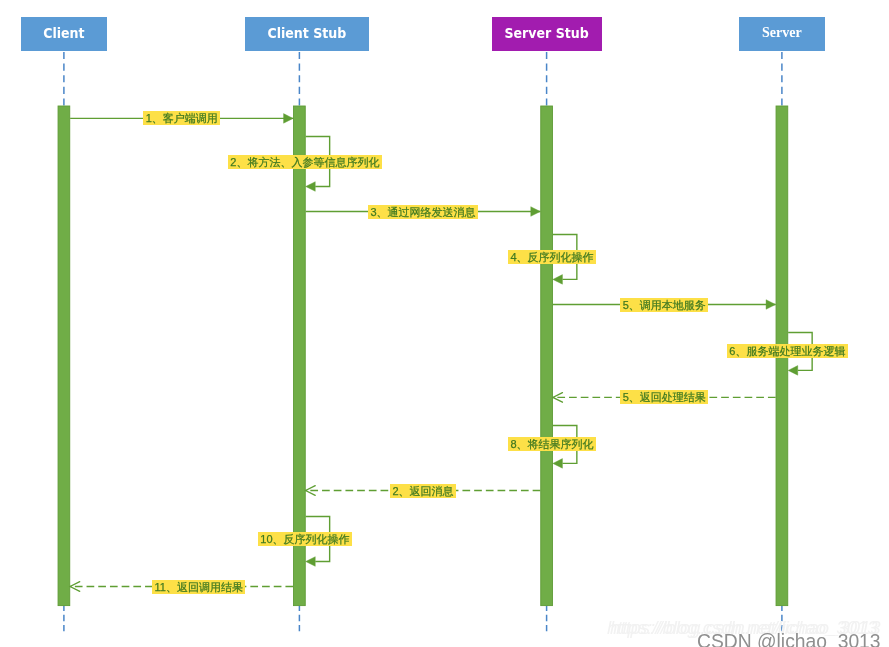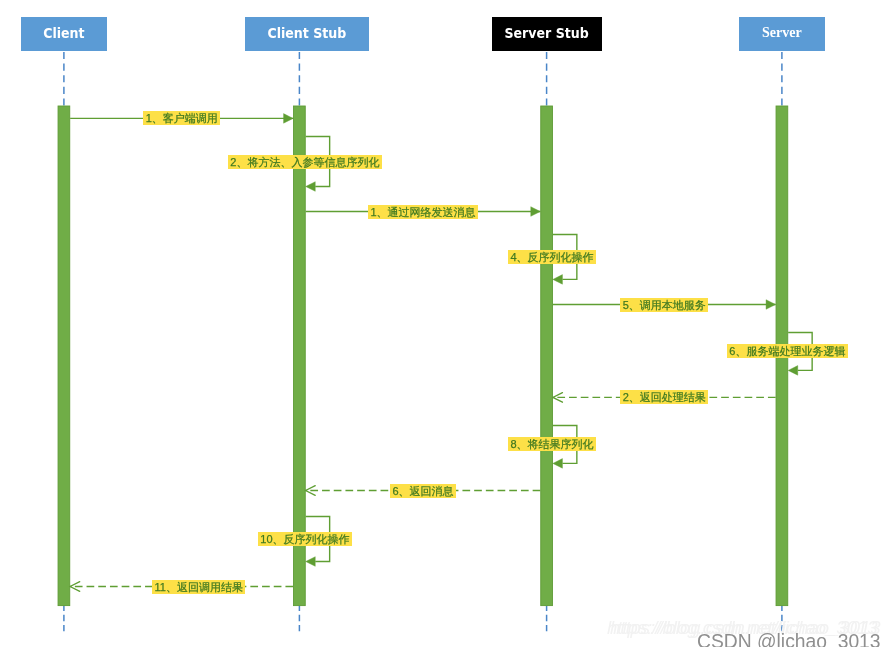--- a/index.html
+++ b/index.html
@@ -107,34 +107,34 @@
       <line stroke="#5F9E33" stroke-width="1.4" fill="none" stroke-dasharray="7.7 4" x1="293.15" y1="586.5" x2="70.15" y2="586.5"></line>
       <path d="M 79.75 581.7 L 70.15 586.5 L 79.75 591.3" fill="none" stroke="#5F9E33" stroke-width="1.3" stroke-linecap="round"></path>
     </svg>
 
   <div class="actor-box" id="actor-0" style="left: 20.9px; top: 17px; width: 86px; height: 33.5px; background: rgb(91, 155, 213); color: rgb(255, 255, 255);">
     <span>Client</span>
   </div>
   <div class="actor-box" id="actor-1" style="left: 244.9px; top: 17px; width: 124px; height: 33.5px; background: rgb(91, 155, 213); color: rgb(255, 255, 255);">
     <span>Client Stub</span>
   </div>
-  <div class="actor-box" id="actor-2" style="left: 491.6px; top: 17px; width: 110px; height: 33.5px; background: #000000; color: rgb(255, 255, 255);">
+  <div class="actor-box" id="actor-2" style="left: 491.6px; top: 17px; width: 110px; height: 33.5px; background: #a21caf; color: rgb(255, 255, 255);">
     <span>Server Stub</span>
   </div>
   <div class="actor-box" id="actor-3" style="left: 738.9px; top: 17px; width: 86px; height: 33.5px; background: rgb(91, 155, 213); color: rgb(255, 255, 255); font-family: Liberation Serif, serif;">
     <span>Server</span>
   </div>
 
   <div class="msg-label" id="msg-0" style="color: rgb(65, 122, 33); left: 143.15px; top: 111.4px;">1、客户端调用</div>
   <div class="msg-label" id="msg-1" style="color: rgb(65, 122, 33); left: 227.8px; top: 154.5px;">2、将方法、入参等信息序列化</div>
-  <div class="msg-label" id="msg-2" style="color: rgb(65, 122, 33); left: 368px; top: 204.5px;">1、通过网络发送消息</div>
+  <div class="msg-label" id="msg-2" style="color: rgb(65, 122, 33); left: 368px; top: 204.5px;">3、通过网络发送消息</div>
   <div class="msg-label" id="msg-3" style="color: rgb(65, 122, 33); left: 508px; top: 249.95px;">4、反序列化操作</div>
   <div class="msg-label" id="msg-4" style="color: rgb(65, 122, 33); left: 620.25px; top: 297.5px;">5、调用本地服务</div>
   <div class="msg-label" id="msg-5" style="color: rgb(65, 122, 33); left: 726.8px; top: 344.45px;">6、服务端处理业务逻辑</div>
-  <div class="msg-label" id="msg-6" style="color: rgb(65, 122, 33); left: 620.25px; top: 390.4px;">2、返回处理结果</div>
+  <div class="msg-label" id="msg-6" style="color: rgb(65, 122, 33); left: 620.25px; top: 390.4px;">5、返回处理结果</div>
   <div class="msg-label" id="msg-7" style="color: rgb(65, 122, 33); left: 508px; top: 437.45px;">8、将结果序列化</div>
-  <div class="msg-label" id="msg-8" style="color: rgb(65, 122, 33); left: 390px; top: 483.5px;">6、返回消息</div>
+  <div class="msg-label" id="msg-8" style="color: rgb(65, 122, 33); left: 390px; top: 483.5px;">2、返回消息</div>
   <div class="msg-label" id="msg-9" style="color: rgb(65, 122, 33); left: 257.8px; top: 532px;">10、反序列化操作</div>
   <div class="msg-label" id="msg-10" style="color: rgb(65, 122, 33); left: 152px; top: 579.5px;">11、返回调用结果</div>
 
   <div class="watermark-back" id="wm-back" style="left: 607px; top: 617px;">https://blog.csdn.net/lichao_3013</div>
   <div class="watermark-front" id="wm-front" style="left: 697px; top: 631px;">CSDN @lichao_3013</div>
 </div>
 
 </body></html>

